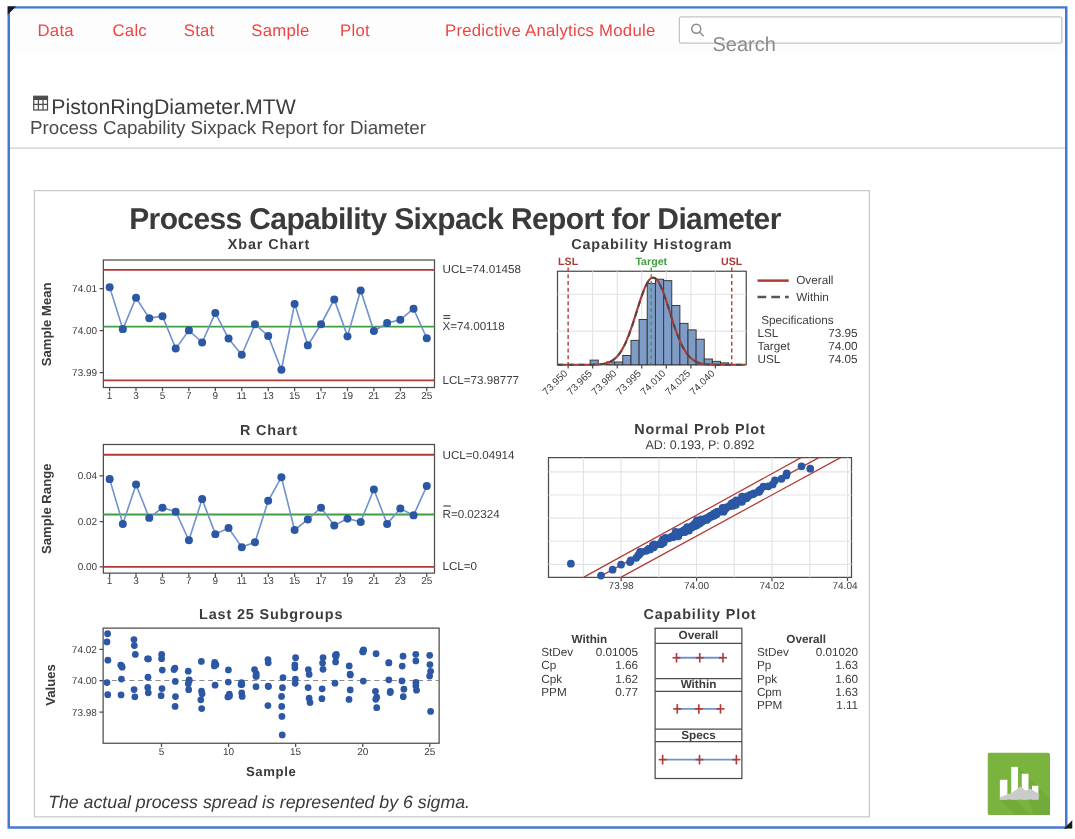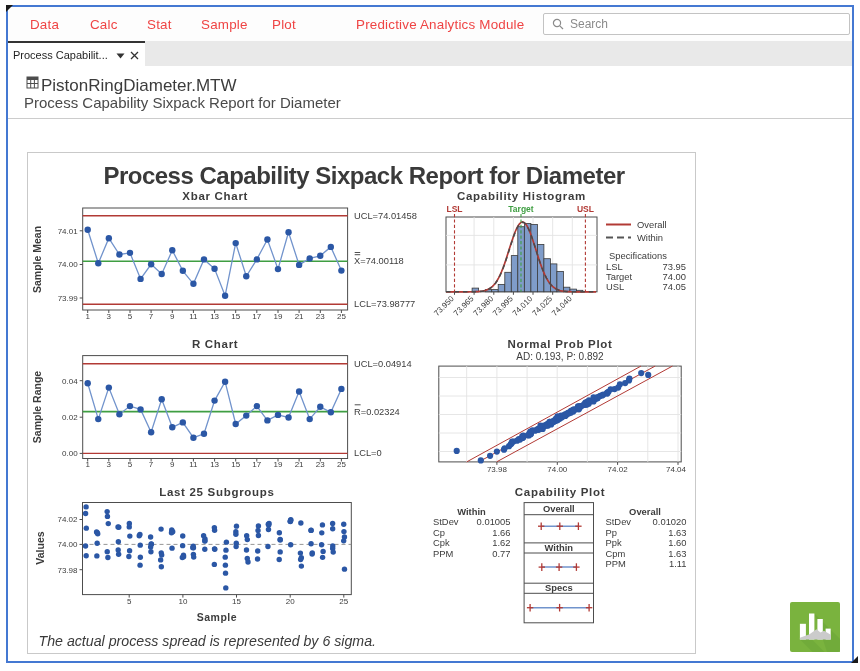--- a/index.html
+++ b/index.html
@@ -1,19 +1,19 @@
 <!DOCTYPE html>
 <html><head><meta charset="utf-8"><style>
 html,body{margin:0;padding:0;background:#ffffff;}
 body{width:860px;height:671px;position:relative;font-family:'Liberation Sans',sans-serif;}
 .win{position:absolute;left:6px;top:5px;width:844px;height:654px;border:2.5px solid #4478d2;background:#ffffff;}
 .menu{position:absolute;left:0;top:0;width:100%;height:35.5px;background:#fdfdfd;}
 .mi{position:absolute;top:9.5px;font-size:13.4px;color:#ef4444;letter-spacing:0.2px;}
 .search{position:absolute;left:535px;top:5.5px;width:305px;height:20px;border:1px solid #c3c3c3;border-radius:2px;background:#fff;}
-.search .ph{position:absolute;left:26px;top:3px;font-size:12px;color:#8b8b8b;}
+.search .ph{position:absolute;left:26px;top:14px;font-size:16px;color:#8b8b8b;}
 .tabbar{position:absolute;left:0;top:33.5px;width:100%;height:25px;background:#e9e9e9;}
 .tab{position:absolute;left:0;top:0;width:137px;height:25px;background:#ffffff;border-top:2px solid #333;}
 .tab .tt{position:absolute;left:5px;top:6px;font-size:11px;color:#1f1f1f;}
 .sep{position:absolute;left:0px;top:110.5px;width:100%;height:1px;background:#cccccc;}
 .mtw{position:absolute;left:33px;top:69px;font-size:17px;color:#3c3c3c;}
 .h1{position:absolute;left:16px;top:86.5px;font-size:15px;color:#4a4a4a;}
 .chartbox{position:absolute;left:18.5px;top:144.5px;width:667px;height:500px;border:1px solid #c9c9c9;background:#fff;}
 .bigtitle{position:absolute;left:4px;top:9px;width:665px;text-align:center;font-size:24px;font-weight:bold;color:#3a3a3a;letter-spacing:-0.5px;}
 </style></head>
 <body>
@@ -24,31 +24,20 @@
     <span class="mi" style="left:139px">Stat</span>
     <span class="mi" style="left:193px">Sample</span>
     <span class="mi" style="left:264px">Plot</span>
     <span class="mi" style="left:348px">Predictive Analytics Module</span>
     <div class="search">
       <svg width="12" height="12" style="position:absolute;left:8px;top:4px" viewBox="0 0 12 12">
         <circle cx="5" cy="5" r="3.6" fill="none" stroke="#8b8b8b" stroke-width="1.2"></circle>
         <line x1="7.8" y1="7.8" x2="11" y2="11" stroke="#8b8b8b" stroke-width="1.2"></line>
       </svg>
       <span class="ph">Search</span>
-    </div>
-  </div>
-  <div class="tabbar">
-    <div class="tab">
-      <span class="tt">Process Capabilit...</span>
-      <svg width="9" height="6" style="position:absolute;left:108px;top:10px" viewBox="0 0 9 6">
-          <path d="M0.5 0.5 L8.5 0.5 L4.5 5.5 Z" fill="#333"></path>
-        </svg>
-      <svg width="9" height="9" style="position:absolute;left:122px;top:8px" viewBox="0 0 9 9">
-          <path d="M1 1 L8 8 M8 1 L1 8" stroke="#333" stroke-width="1.3"></path>
-        </svg>
     </div>
   </div>
   <svg width="13" height="13" style="position:absolute;left:18px;top:68.5px" viewBox="0 0 13 13">
     <rect x="1" y="1" width="11" height="11" fill="none" stroke="#4d4d4d" stroke-width="1"></rect>
     <rect x="1" y="1" width="11" height="3" fill="#4d4d4d"></rect>
     <line x1="4.7" y1="1" x2="4.7" y2="12" stroke="#4d4d4d"></line>
     <line x1="8.4" y1="1" x2="8.4" y2="12" stroke="#4d4d4d"></line>
     <line x1="1" y1="7.5" x2="12" y2="7.5" stroke="#4d4d4d"></line>
   </svg>
   <div class="mtw">PistonRingDiameter.MTW</div>

